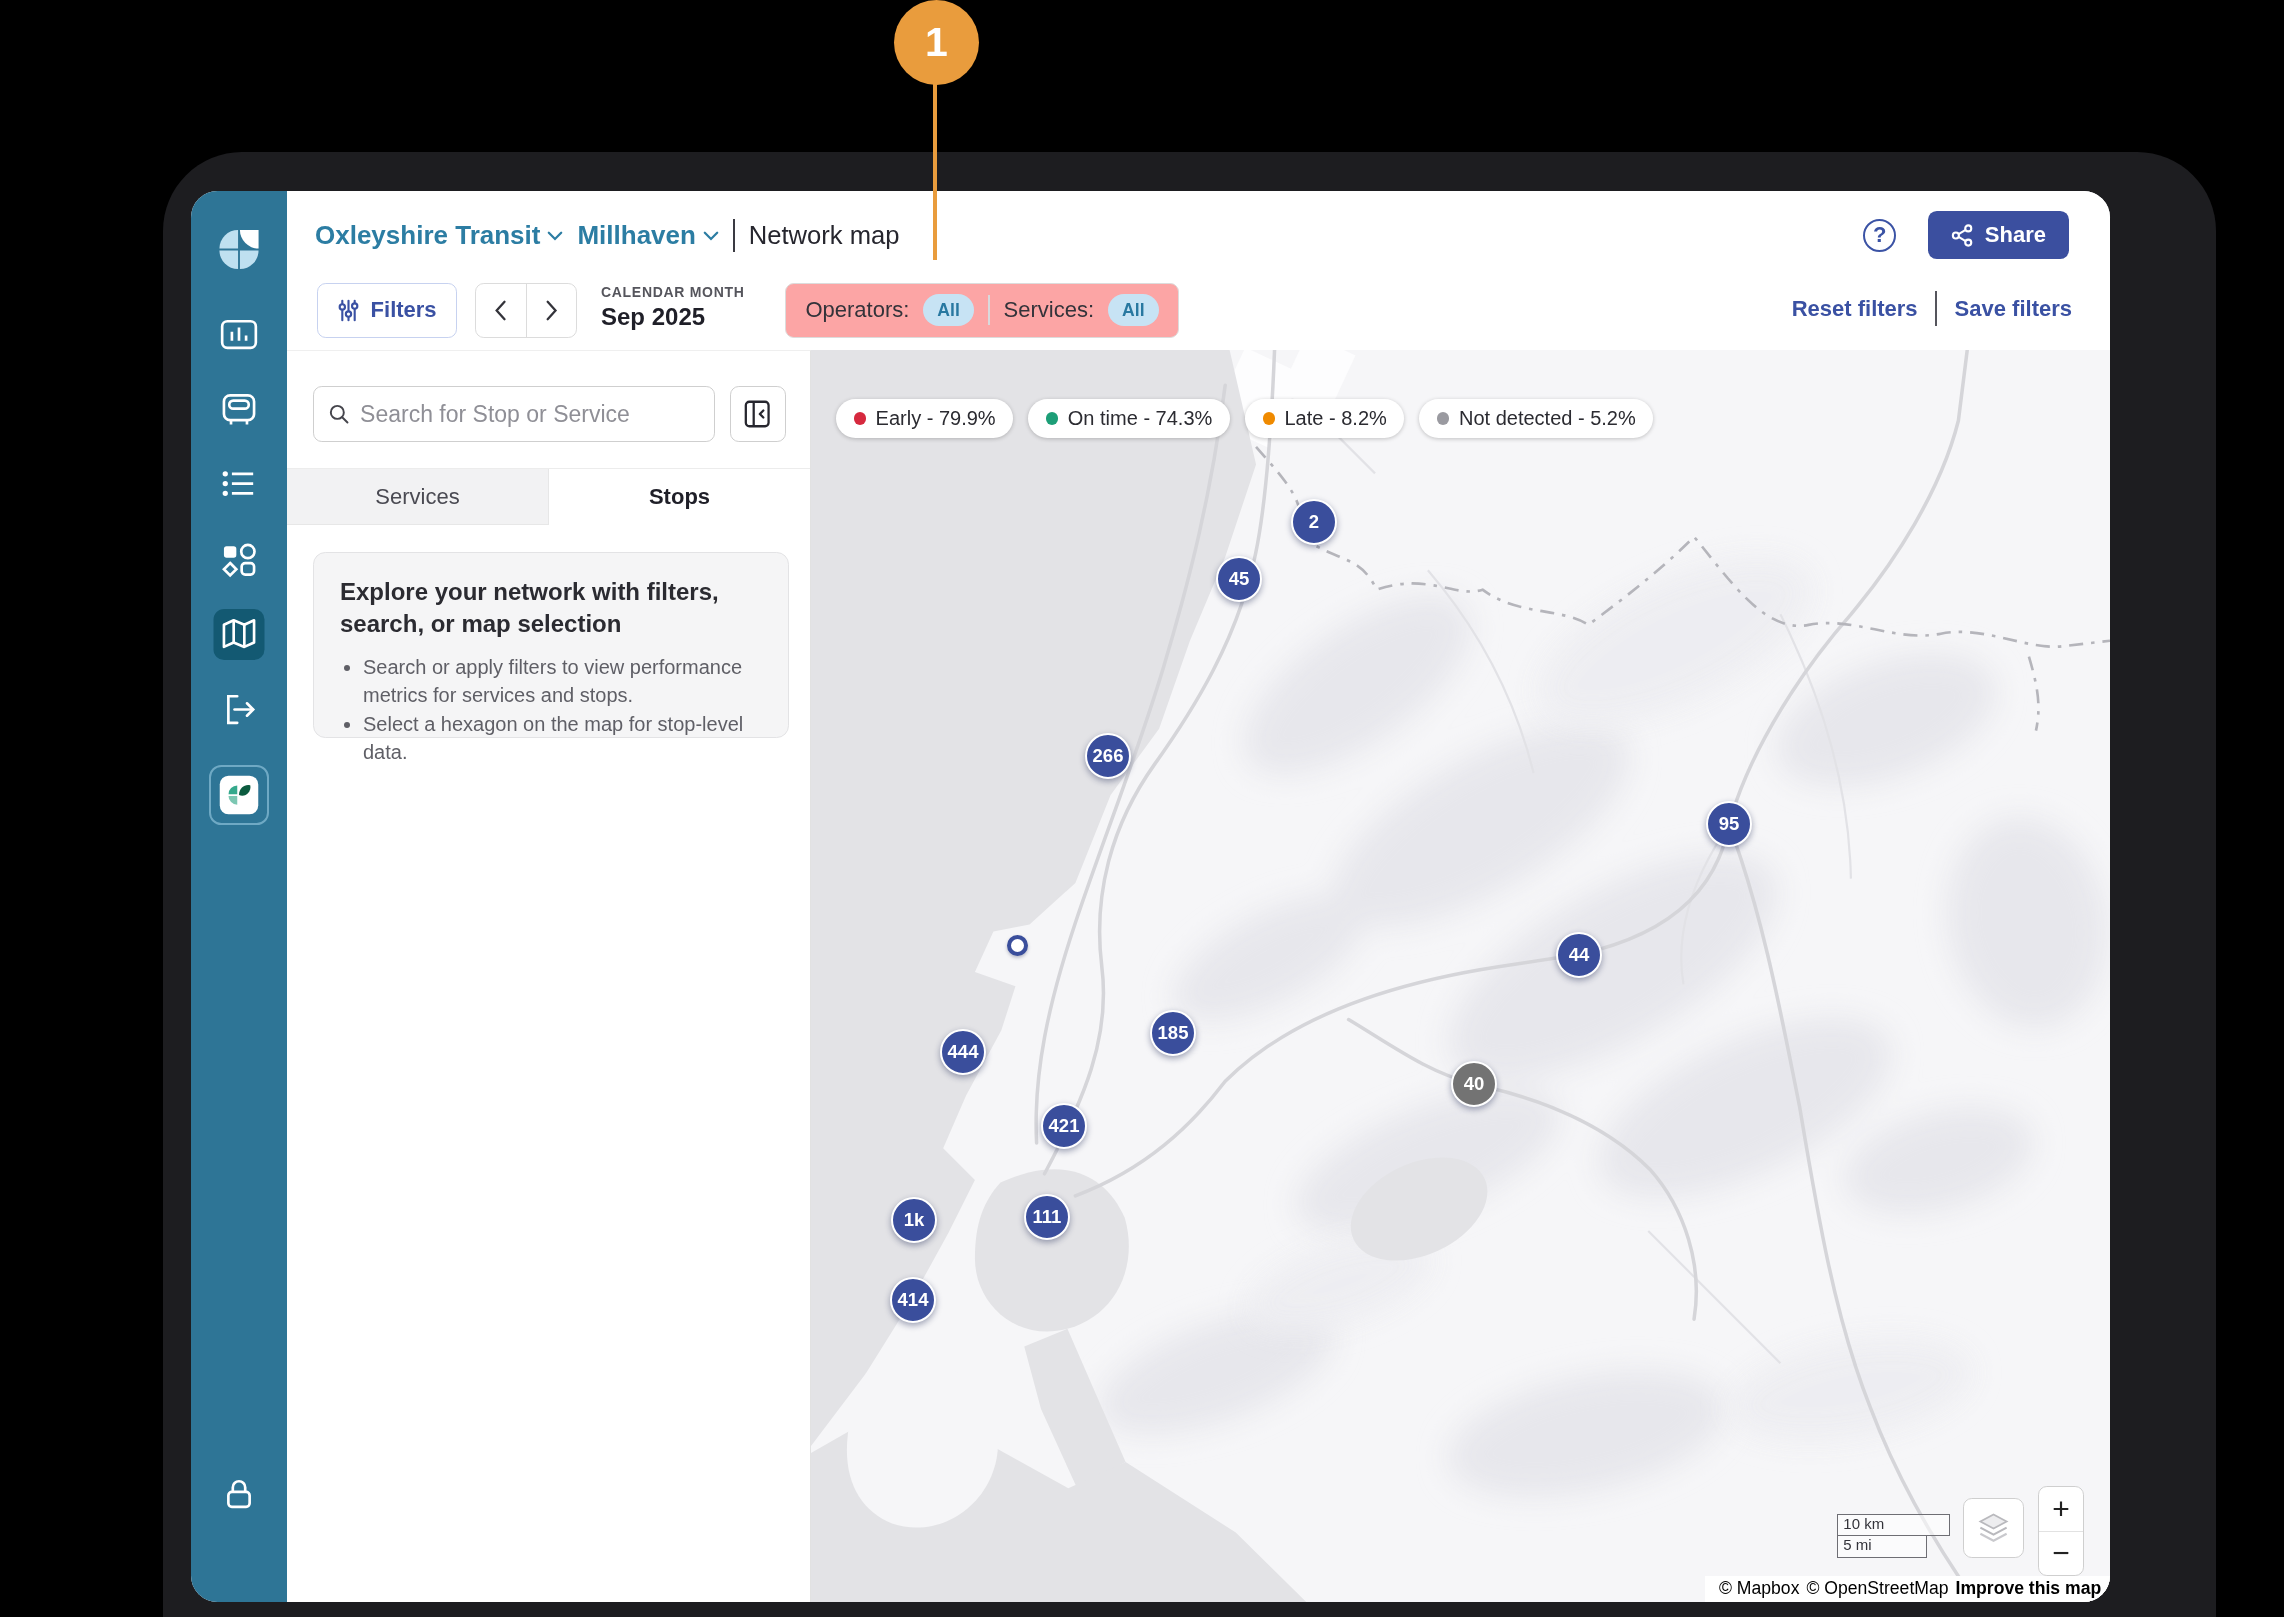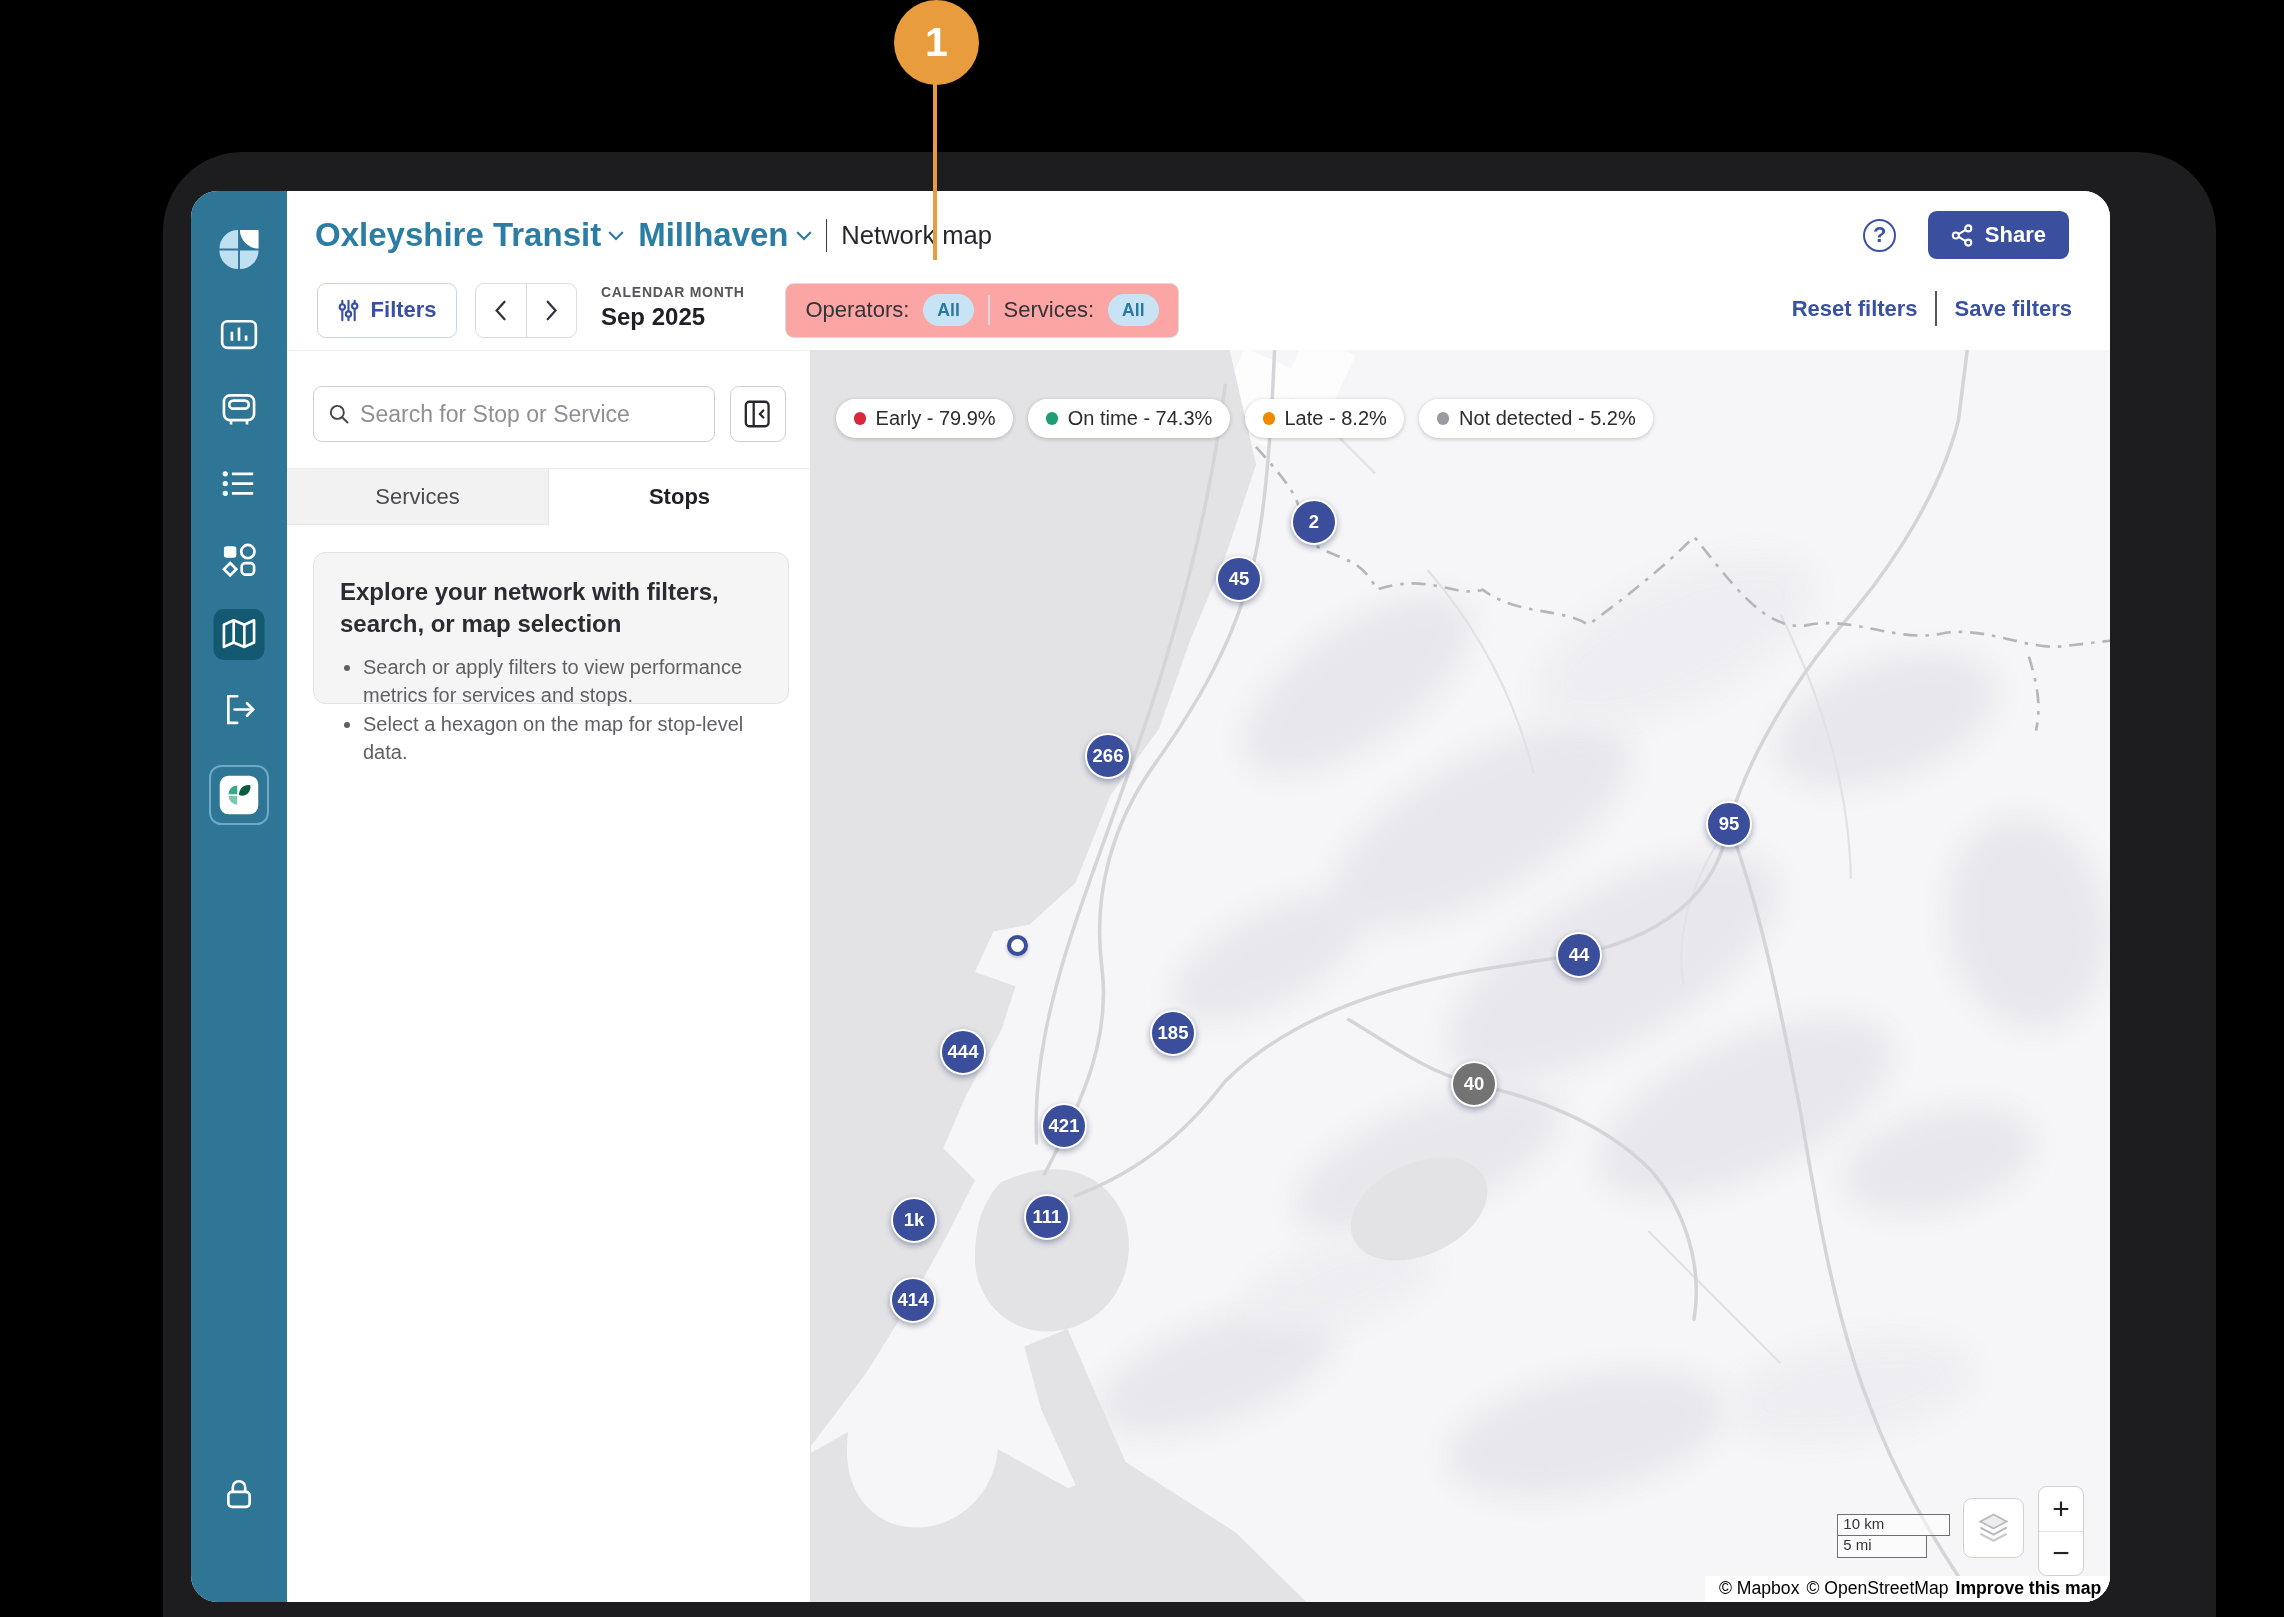--- a/index.html
+++ b/index.html
@@ -16,21 +16,21 @@
   
   .sidebar { position:absolute; left:0; top:0; width:96px; height:1411px; background:#2E7596; }
   .side-item { position:absolute; left:50%; transform:translateX(-50%); width:51px; height:51px;
     display:flex; align-items:center; justify-content:center; border-radius:10.6px; }
   .side-item.active { background:#135972; }
   .side-item svg { display:block; }
 
   
   .header { position:absolute; left:96px; top:0; width:1823px; height:88px; background:#fff; }
   .breadcrumb { position:absolute; left:28px; top:0; height:88px; display:flex; align-items:center; gap:14px; }
-  .crumb { font-size:33px; font-weight:600; color:#2C7DA3; display:flex; align-items:center; gap:7px; cursor:pointer; }
+  .crumb { font-size:26px; font-weight:600; color:#2C7DA3; display:flex; align-items:center; gap:7px; cursor:pointer; }
   .crumb svg { margin-top:3.5px; }
   .crumb-divider { width:1.8px; height:33px; background:#3a3a42; }
   .page-title { font-size:25.6px; font-weight:500; color:#26262e; }
   .header-right { position:absolute; right:41px; top:0; height:88px; display:flex; align-items:center; gap:32px; }
   .help-btn { width:33px; height:33px; border-radius:50%; border:2.6px solid #3B53A5; color:#3B53A5;
     font-size:22px; font-weight:700; display:flex; align-items:center; justify-content:center; cursor:pointer; }
   .share-btn { height:48px; padding:0 23px; background:#3B4F9F; border-radius:8.8px; color:#fff;
     font-size:22px; font-weight:600; display:flex; align-items:center; gap:10.6px; cursor:pointer; }
 
   
@@ -61,21 +61,21 @@
     align-items:center; padding:0 14px; gap:10.6px; background:#fff; }
   .search-box input { border:0; outline:0; font-size:23px; color:#33333a; width:100%;
     font-family:"Liberation Sans", sans-serif; }
   .search-box input::placeholder { color:#8f8f96; }
   .collapse-btn { width:56px; height:56px; border:1.8px solid #cfcfcf; border-radius:8.8px; display:flex;
     align-items:center; justify-content:center; background:#fff; cursor:pointer; }
   .tabs { position:absolute; left:0; top:117px; width:523px; height:57px; display:flex; border-top:0.9px solid #ececec; }
   .tab { flex:1; display:flex; align-items:center; justify-content:center; font-size:22px; cursor:pointer; }
   .tab.inactive { background:#f2f2f3; color:#4a4a52; border-bottom:0.9px solid #e7e7e7; border-right:0.9px solid #e7e7e7; }
   .tab.active { background:#fff; color:#1f1f28; font-weight:700; }
-  .info-card { position:absolute; left:25.6px; top:201px; width:476px; height:152px; background:#f5f5f6;
+  .info-card { position:absolute; left:25.6px; top:201px; width:476px; height:186px; background:#f5f5f6;
     border:1.8px solid #e3e3e5; border-radius:12.3px; padding:23px 26.4px; }
   .info-title { font-size:24px; font-weight:600; color:#2b2b31; line-height:1.35; }
   .info-list { margin-top:12.3px; padding-left:23px; }
   .info-list li { font-size:20px; color:#5f5f66; line-height:1.42; }
 
   
   .map { position:absolute; left:620px; top:159px; width:1299px; height:1252px; background:#f2f2f4; overflow:hidden; }
   .map svg.terrain { position:absolute; left:0; top:0; }
   .legend { position:absolute; left:25px; top:49px; display:flex; gap:15px; }
   .chip { background:#fff; border-radius:880px; height:39px; padding:0 17.6px; display:flex; align-items:center; gap:9.7px;

